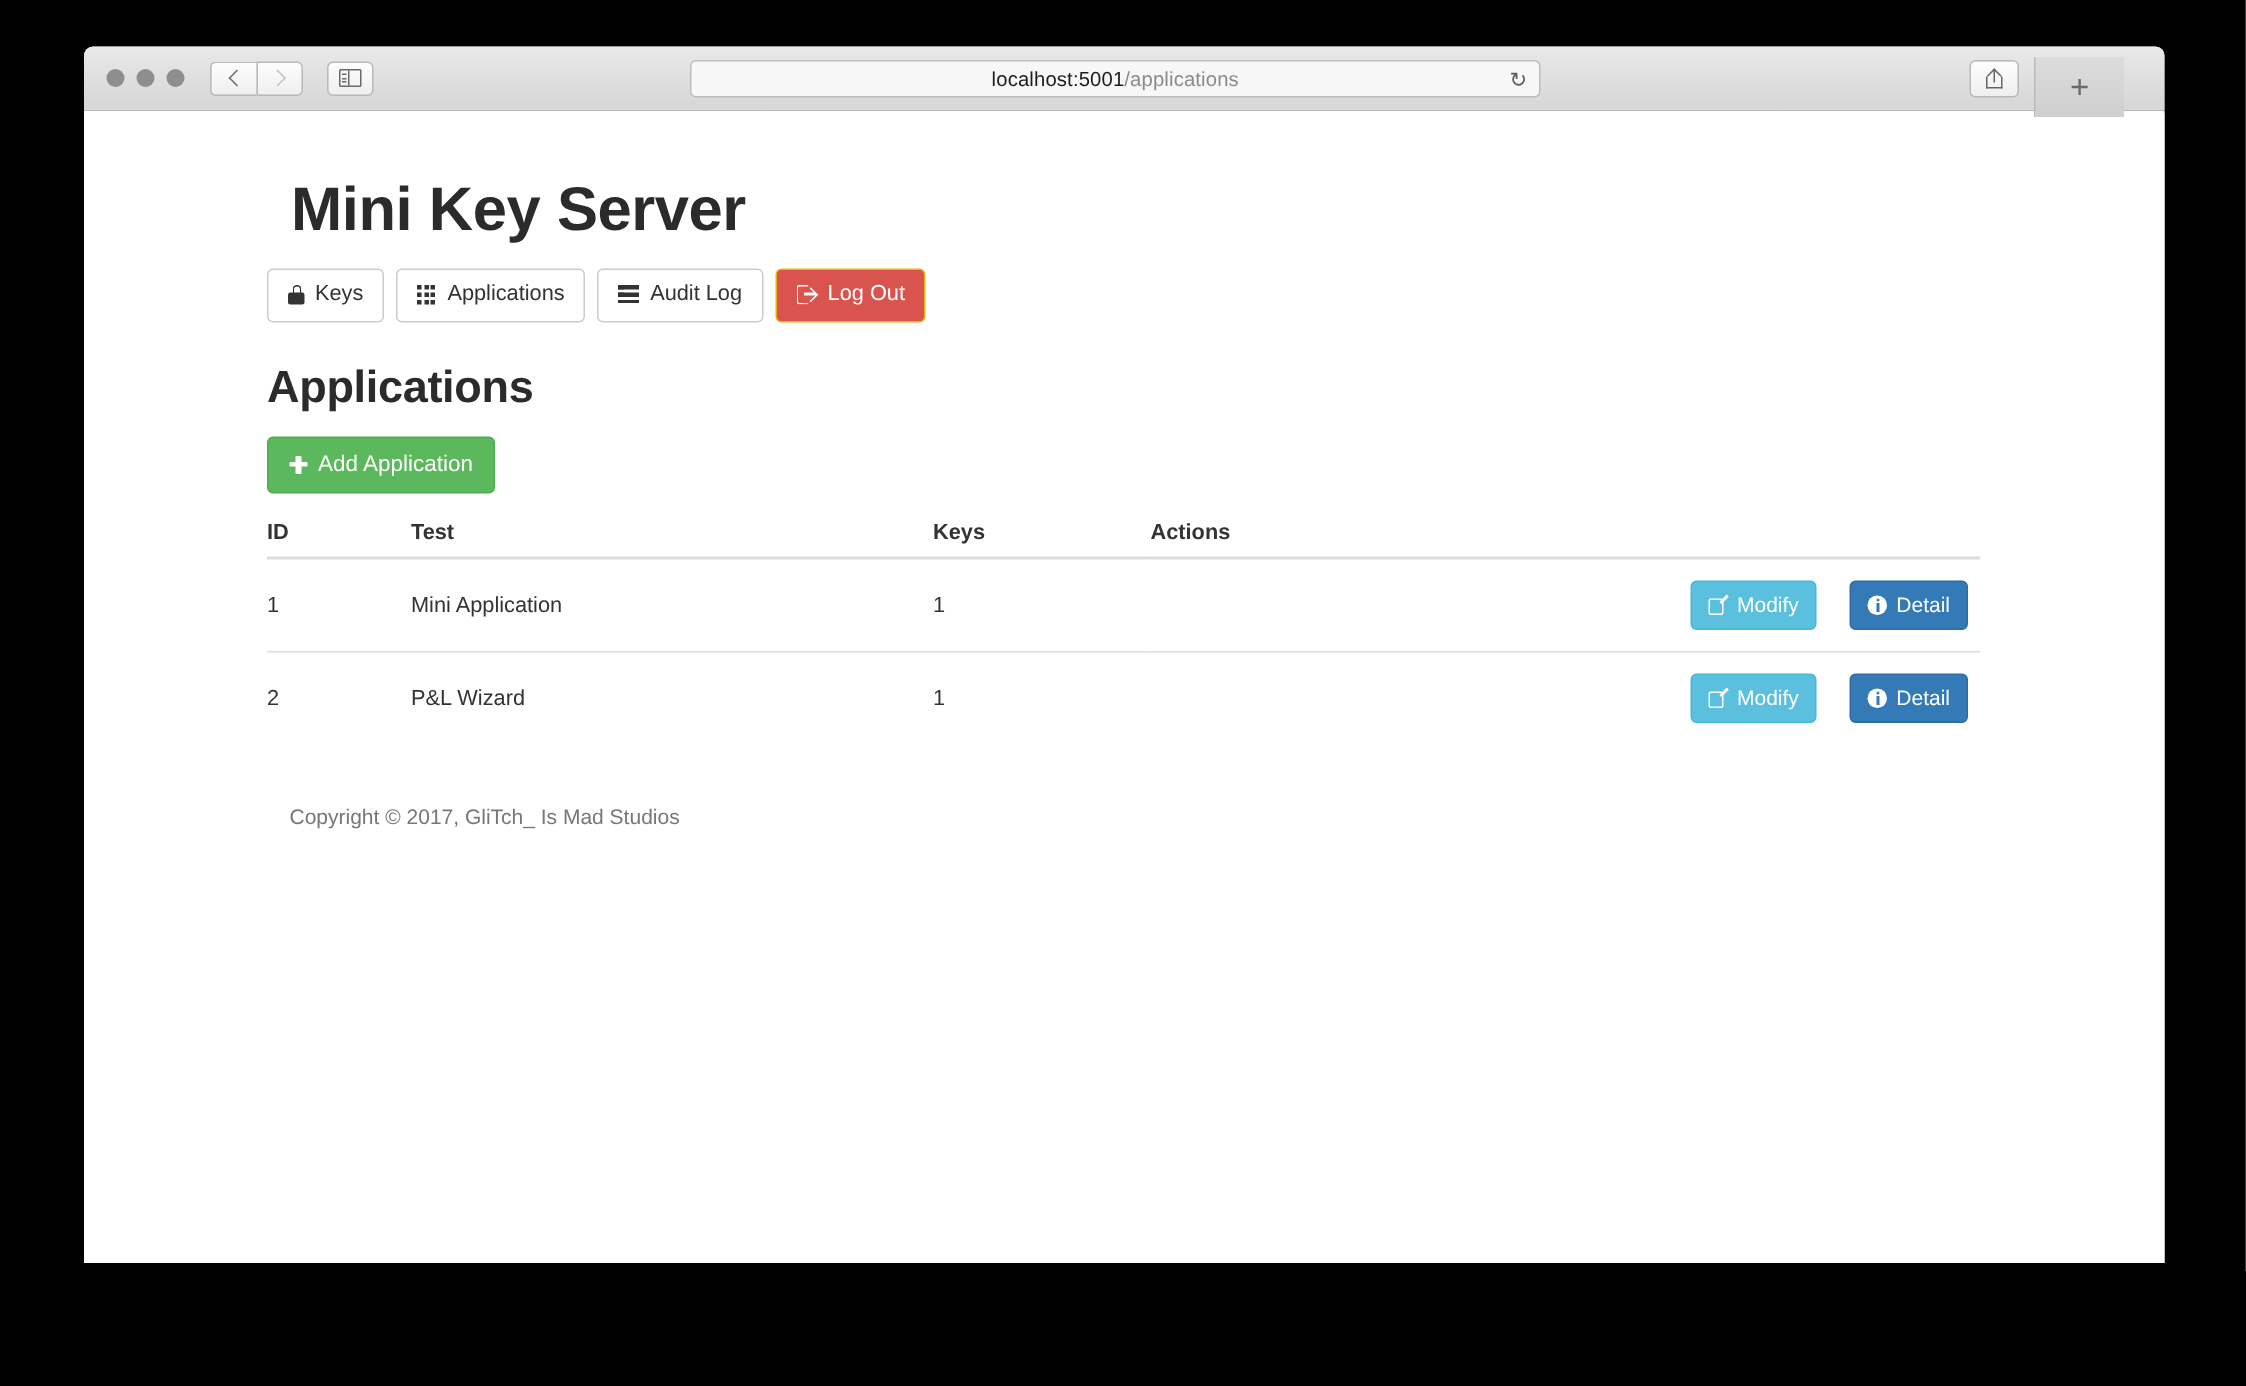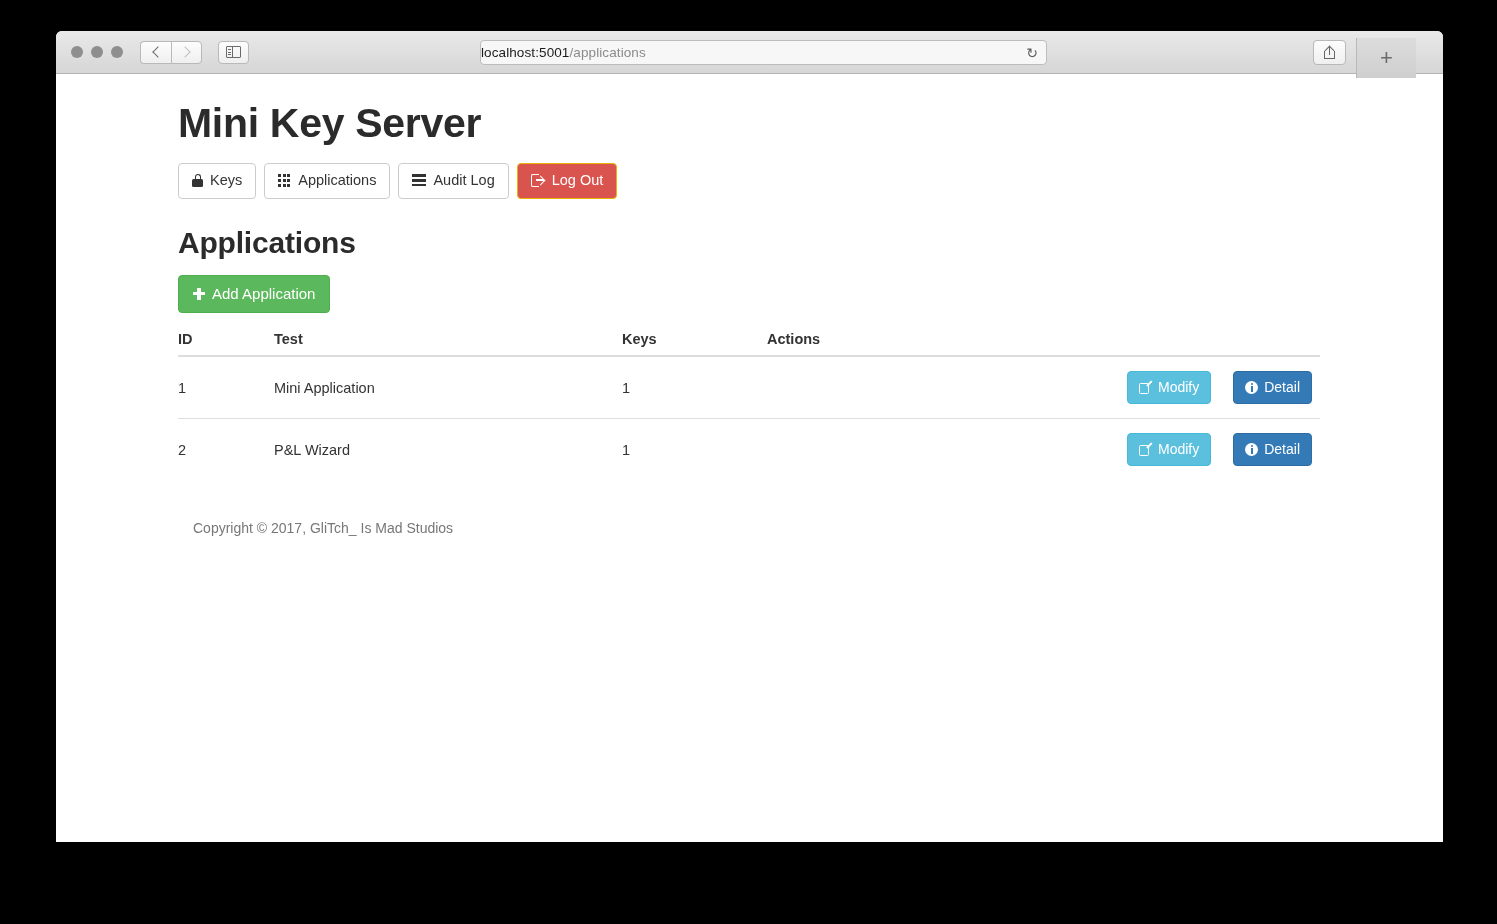--- a/index.html
+++ b/index.html
@@ -97,30 +97,30 @@
   }
   .sidebar-glyph .pane-left i {
     display: block;
     width: 3px; height: 1px;
     background: #6a6a6a;
   }
 
   
   #url-field {
     position: absolute;
-    left: 424px;
+    left: 404px;
     top: 9px;
     width: 567px;
     height: 25px;
     background: #f7f7f7;
     border: 1px solid #bdbdbd;
     border-radius: 4px;
     display: flex;
     align-items: center;
-    justify-content: flex-start;
+    justify-content: center;
     box-sizing: border-box;
   }
   #url-text {
     font-size: 13.5px;
     color: #1c1c1c;
     letter-spacing: 0.1px;
     white-space: nowrap;
   }
   #url-text .path { color: #8b8b8b; }
   #reload-icon {
@@ -212,21 +212,21 @@
     overflow: hidden;
   }
   #container {
     position: absolute;
     left: 122px;
     top: 26px;
     width: 1142px;
   }
 
   h1#site-title {
-    margin: 0;
+    margin: 16px;
     font-size: 41px;
     font-weight: bold;
     color: #2b2b2b;
     letter-spacing: -0.3px;
     line-height: 1.1;
   }
 
   
   #nav-buttons {
     margin-top: 17px;

